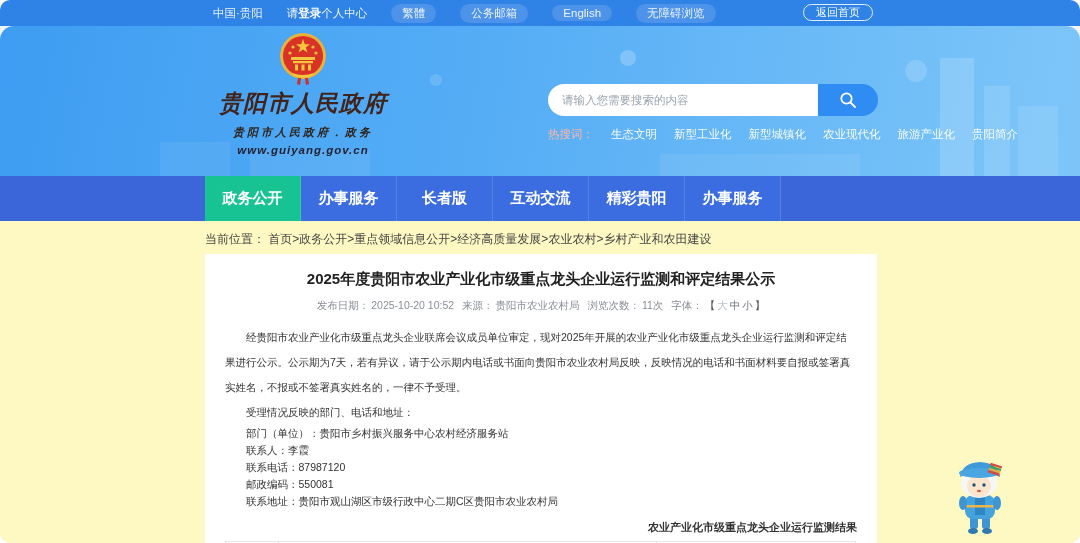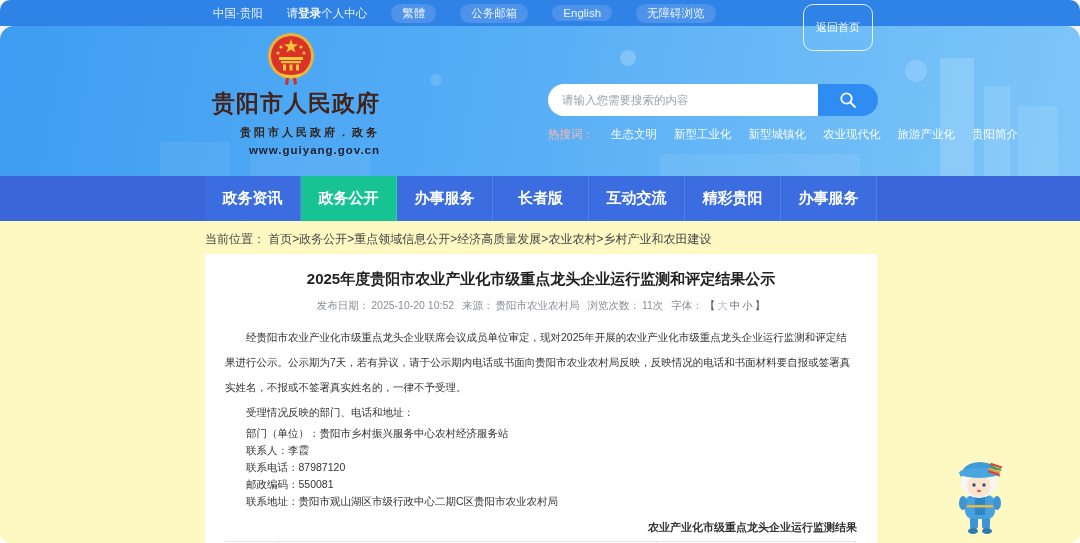--- a/index.html
+++ b/index.html
@@ -10,31 +10,31 @@
 
   
   .topbar { position:absolute; top:0; left:0; right:0; height:26px;
             background:#2f82e6; display:flex; align-items:center;
             color:#ecf4fe; font-size:11.5px; z-index:5; }
   .topbar-left { margin-left:213px; display:flex; align-items:center; gap:24px; }
   .tb-item { cursor:pointer; white-space:nowrap; }
   .tb-pill { background:rgba(255,255,255,0.14); border-radius:10px; padding:2px 11px; }
   .tb-login b { font-weight:bold; color:#ffffff;text-align:right; }
   .home-btn { position:absolute; right:207px; top:4px; border:1px solid rgba(255,255,255,0.85);
-              border-radius:10px; padding:15px 12px; font-size:11px; color:#fff; cursor:pointer; }
+              border-radius:10px; padding:0 12px; font-size:11px; color:#fff; cursor:pointer; }
 
   
   .banner { position:absolute; top:26px; left:0; right:0; height:150px;
             background:linear-gradient(100deg,#3e9df2 0%,#55adf5 45%,#7ec6f9 100%);
             border-radius:14px 14px 0 0; overflow:hidden; }
   .bokeh { position:absolute; border-radius:50%; background:rgba(255,255,255,0.22); }
   .bld { position:absolute; bottom:0; background:rgba(255,255,255,0.16); }
   .bld2 { position:absolute; bottom:0; background:rgba(255,255,255,0.07); }
 
-  .brand { position:absolute; left:202px; top:6px; width:178px; text-align:right; }
+  .brand { position:absolute; left:214px; top:6px; width:178px; text-align:center;font-style:italic; }
   .emblem { display:block; margin:0 auto; }
   .site-name { font-size:23px; font-weight:bold; color:#42231a; letter-spacing:1px; margin-top:2px; white-space:nowrap; }
   .site-sub { font-size:11px; font-weight:bold; color:#2f241d; letter-spacing:3px; margin-top:6px; white-space:nowrap; }
   .site-url { font-size:11.5px; font-weight:bold; color:#223; letter-spacing:1px; margin-top:4px; }
 
   .search-wrap { position:absolute; left:548px; top:58px; width:332px; }
   .search-row { display:flex; width:330px; height:32px; }
   .search-input { flex:1; height:32px; border:none; outline:none; border-radius:16px 0 0 16px;
                   padding:0 14px; font-size:11.5px; color:#444; background:#fff;
                   font-family:"Liberation Sans", sans-serif; }
@@ -150,21 +150,20 @@
         <span class="hot-word">新型城镇化</span>
         <span class="hot-word">农业现代化</span>
         <span class="hot-word">旅游产业化</span>
         <span class="hot-word">贵阳简介</span>
       </div>
     </div>
   </div>
 
   <div class="navbar">
     <div class="nav-inner">
-      <div class="nav-item">政务资讯</div>
       <div class="nav-item active">政务公开</div>
       <div class="nav-item">办事服务</div>
       <div class="nav-item">长者版</div>
       <div class="nav-item">互动交流</div>
       <div class="nav-item">精彩贵阳</div>
       <div class="nav-item">办事服务</div>
     </div>
   </div>
 
   <div class="content">

